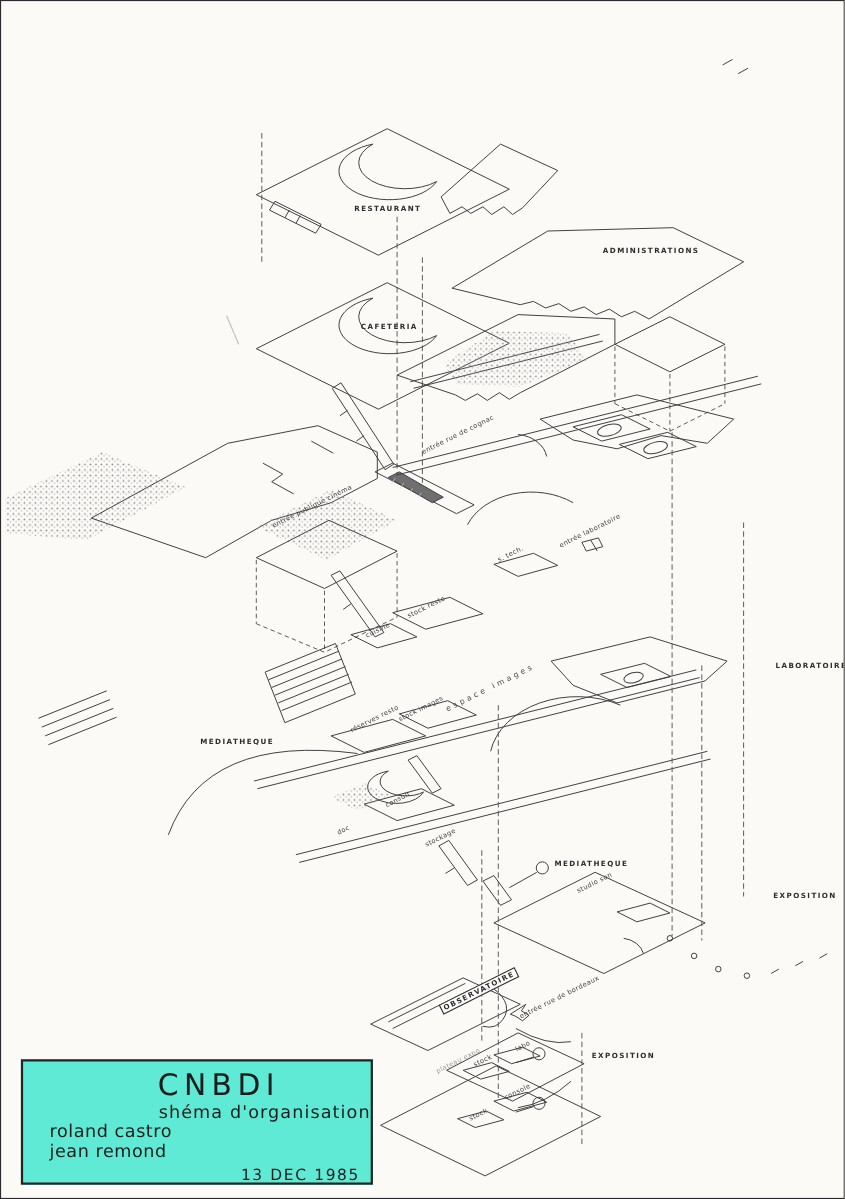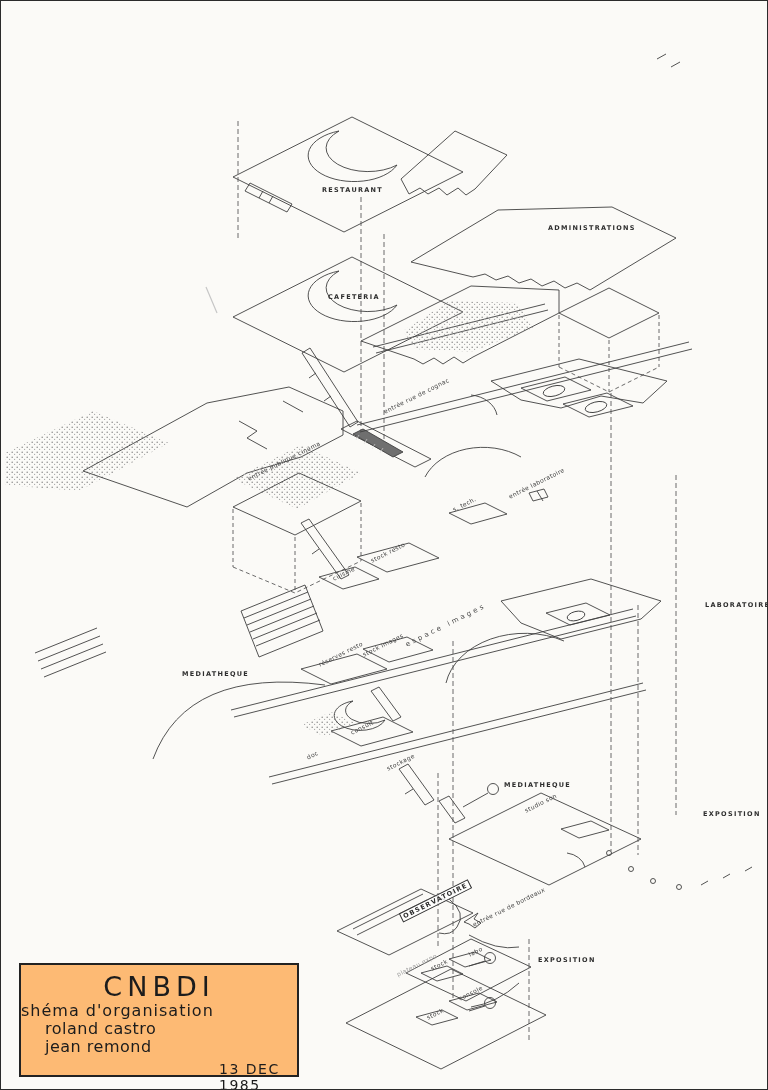--- a/index.html
+++ b/index.html
@@ -8,24 +8,24 @@
   svg{position:absolute;left:0;top:0;}
   .plbl{position:absolute;font:700 6.5px "DejaVu Sans",sans-serif;letter-spacing:1.3px;
         color:#2e2e2e;white-space:nowrap;padding-left:21px;}
   .rot{transform:rotate(-26.5deg);transform-origin:0 50%;}
   .hlbl{position:absolute;font:400 6px "DejaVu Sans",sans-serif;letter-spacing:.4px;color:#3a3a3a;
         white-space:nowrap;transform:rotate(-26.5deg);transform-origin:0 50%;}
   .esp{font-size:7px;letter-spacing:2.8px;color:#4a4a4a;}
   .faint{color:#9a9a9a;}
   .obs{border:1px solid #2e2e2e;padding:0 2px;background:rgba(255,255,255,.75);}
   .tblock{position:absolute;left:18px;top:962px;width:276px;height:110px;border:2px solid #222;
-          background:#fdba74;}
+          background:#5eead4;padding-left:40px;}
   .tb-title{font:400 27px "DejaVu Sans",sans-serif;letter-spacing:5px;text-align:center;
             margin:6px 0 0 0;color:#1c1c1c;}
-  .tb-sub{font:400 16px "DejaVu Sans",sans-serif;letter-spacing:1px;text-align:left;
+  .tb-sub{font:400 16px "DejaVu Sans",sans-serif;letter-spacing:1px;text-align:right;
           margin:-1px 0 0 0;color:#1c1c1c;}
   .tb-a{position:absolute;left:24px;font:400 16px "DejaVu Sans",sans-serif;color:#1c1c1c;
         letter-spacing:.5px;}
   .tb-date{position:absolute;left:198px;top:96px;font:400 14px "DejaVu Sans",sans-serif;
            letter-spacing:1.5px;color:#1c1c1c;}
 </style>
 </head>
 <body>
 
 <div class="sheet">

